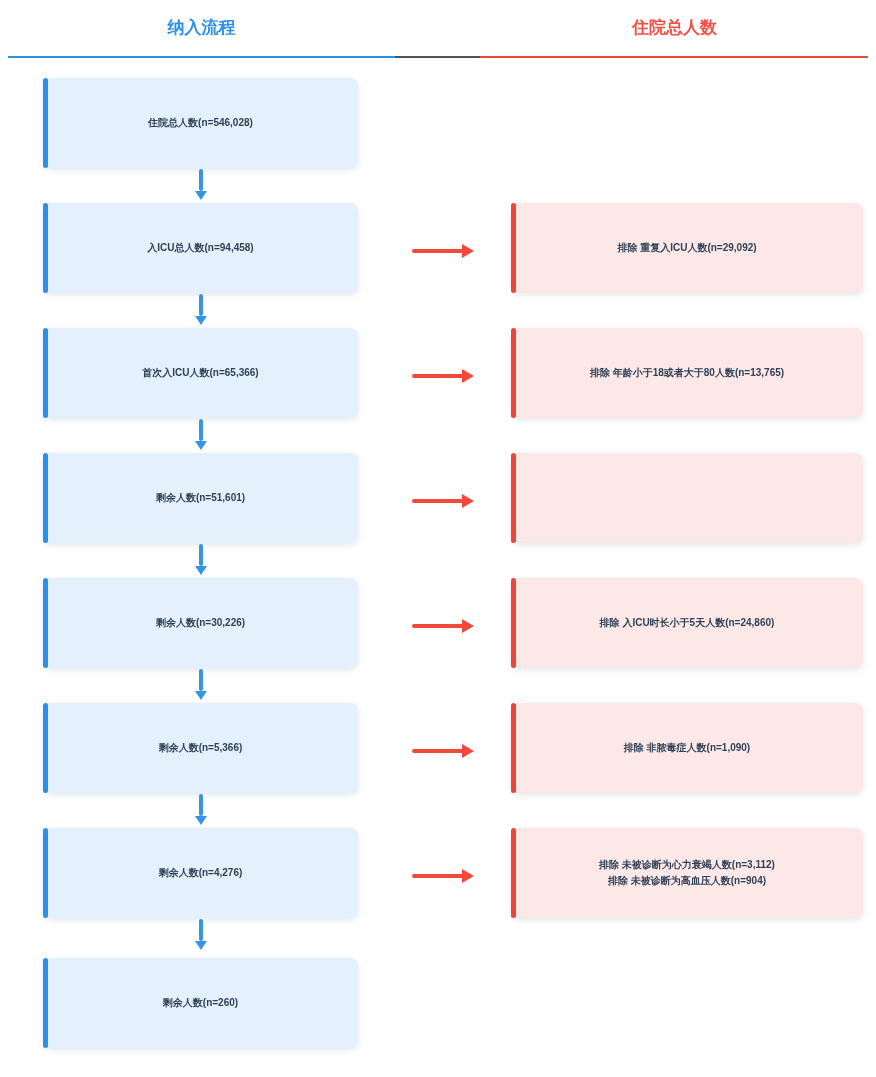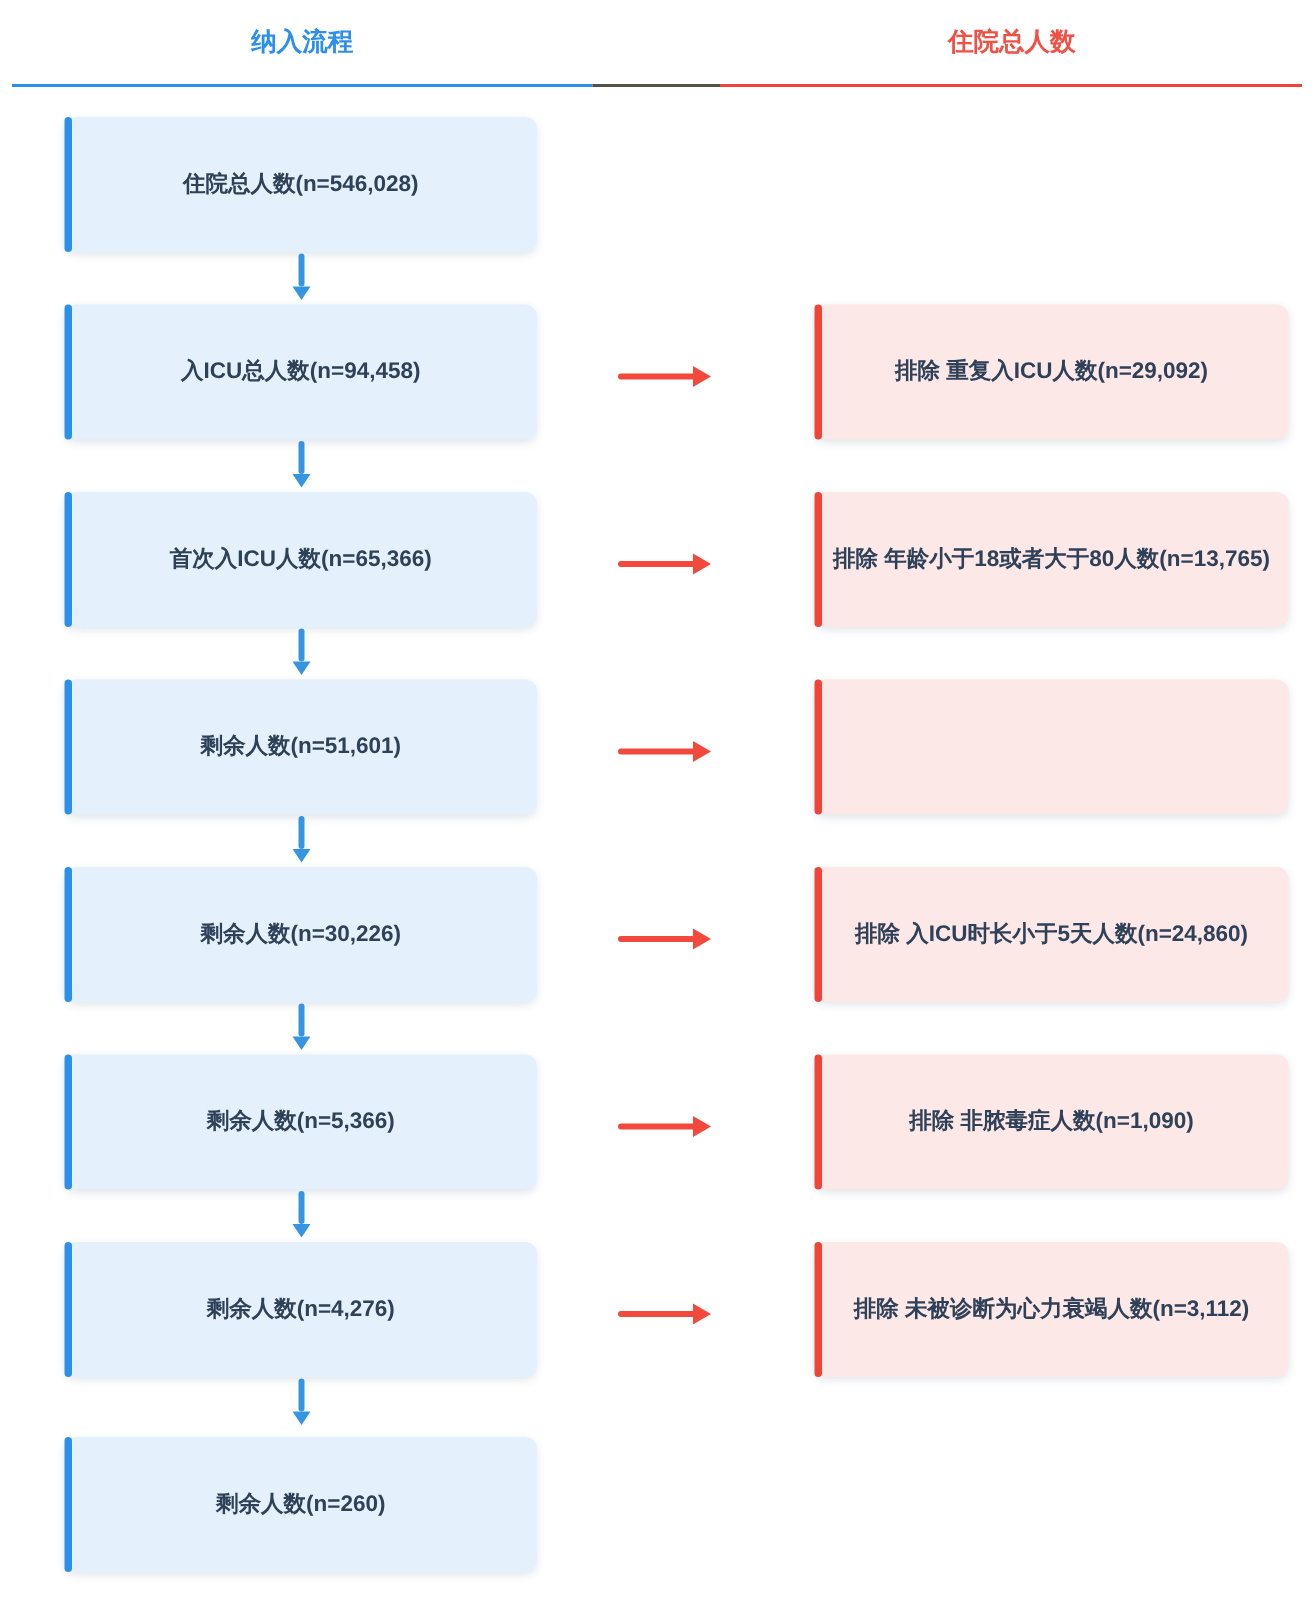--- a/index.html
+++ b/index.html
@@ -28,29 +28,29 @@
   .divider-seg.red{width:388px;background:var(--red-accent,#f04438);}
   
   .flow-row{position:absolute;left:0;width:876px;height:90px;}
   .box{
     position:absolute;top:0;height:90px;
     border-radius:8px;
     display:flex;align-items:center;justify-content:center;flex-direction:column;
     box-shadow:0 2px 6px rgba(30,60,90,0.13);
   }
   .box.left-box{left:43px;width:315px;background:var(--blue-box-bg,#e4f1fc);}
-  .box.right-box{left:543px;width:316px;background:var(--red-box-bg,#fce8e6);}
+  .box.right-box{left:511px;width:352px;background:var(--red-box-bg,#fce8e6);}
   .accent{
     position:absolute;left:0;top:0;bottom:0;width:5px;border-radius:6px;
   }
   .accent.blue{background:var(--blue-accent,#2b90ea);}
   .accent.red{background:var(--red-accent,#f04438);}
   .box-line{
     color:var(--box-text,#2f4158);
-    font-size:15px;font-weight:bold;line-height:1.65;
+    font-size:10px;font-weight:bold;line-height:1.65;
     white-space:nowrap;text-align:right;
   }
   
   .v-arrow{position:absolute;left:195px;top:91px;width:13px;height:31px;}
   .v-stem{position:absolute;left:4px;top:0;width:4px;height:22px;border-radius:2px;
     background:var(--blue-arrow,#3595e2);}
   .v-head{position:absolute;left:0;top:22px;width:0;height:0;
     border-left:6px solid transparent;border-right:6px solid transparent;
     border-top:9px solid var(--blue-arrow,#3595e2);}
   
@@ -177,20 +177,21 @@
           <span class="accent blue"></span>
           <div class="box-line">剩余人数(n=4,276)</div>
         </div>
         <div class="h-arrow">
           <span class="h-stem"></span>
           <span class="h-head"></span>
         </div>
         <div class="box right-box">
           <span class="accent red"></span>
           <div class="box-line">排除 未被诊断为心力衰竭人数(n=3,112)</div>
+          <div class="box-line">排除 未被诊断为高血压人数(n=904)</div>
         </div>
         <div class="v-arrow">
           <span class="v-stem"></span>
           <span class="v-head"></span>
         </div>
       </div>
       <div class="flow-row" style="top: 958px;">
         <div class="box left-box">
           <span class="accent blue"></span>
           <div class="box-line">剩余人数(n=260)</div>

